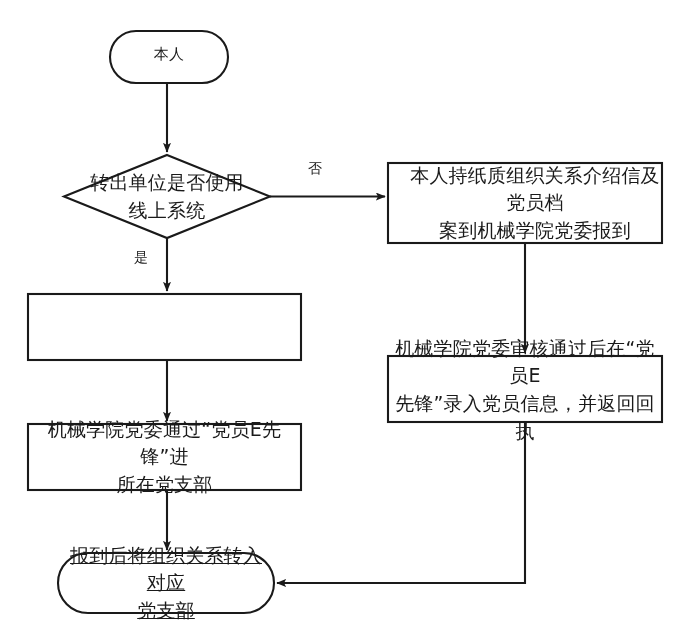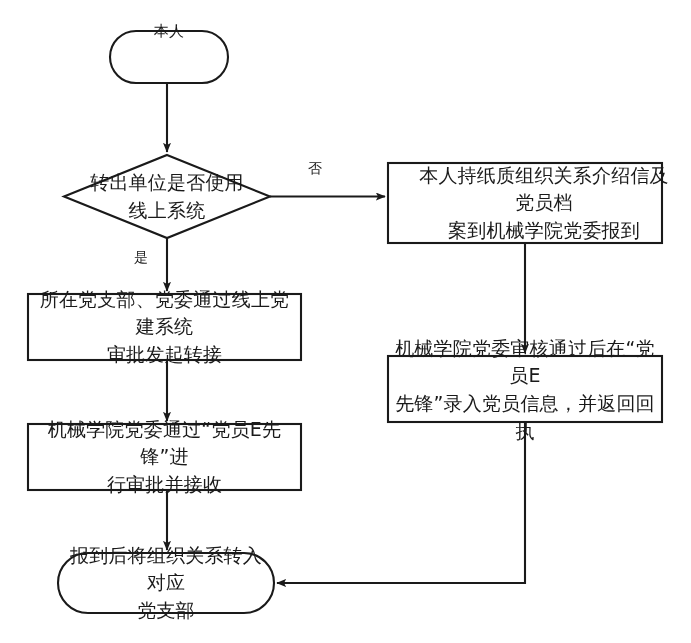--- a/index.html
+++ b/index.html
@@ -89,37 +89,35 @@
       <line x1="167" y1="360" x2="167" y2="421" marker-end="url(#arrow)"></line>
 
       <line x1="167" y1="490" x2="167" y2="550" marker-end="url(#arrow)"></line>
 
       <line x1="525" y1="243" x2="525" y2="353" marker-end="url(#arrow)"></line>
 
       <path d="M525,422 L525,583 L277,583" marker-end="url(#arrow)"></path>
     </g>
   </svg>
 
-  <div class="node-label terminator-label" style="left:110px; top:14px; width:118px; height:36px;">本人</div>
+  <div class="node-label terminator-label" style="left:110px; top:38px; width:118px; height:36px;font-family:Liberation Mono, monospace;">本人</div>
 
   <div class="node-label" style="left:74px; top:160px; width:186px; height:73px;">转出单位是否使用
 线上系统</div>
 
-  <div class="node-label" style="left:34px; top:294px; width:261px; height:66px;">所在党支部、党委通过线上党建系统
-审批发起转接</div>
 
   <div class="node-label" style="left:34px; top:424px; width:261px; height:66px;">机械学院党委通过“党员E先锋”进
-行审批并接收</div>
+所在党支部</div>
 
-  <div class="node-label" style="left:413px; top:163px; width:262px; height:80px;">本人持纸质组织关系介绍信及党员档
+  <div class="node-label" style="left:404px; top:163px; width:262px; height:80px;">本人持纸质组织关系介绍信及党员档
 案到机械学院党委报到</div>
 
   <div class="node-label" style="left:394px; top:356px; width:262px; height:68px;">机械学院党委审核通过后在“党员E
 先锋”录入党员信息，并返回回执</div>
 
-  <div class="node-label" style="left:64px; top:553px; width:204px; height:60px;">报到后将组织关系转入对应
+  <div class="node-label" style="left:64px; top:553px; width:204px; height:60px;text-decoration:underline;">报到后将组织关系转入对应
 党支部</div>
 
   <div class="edge-label" style="left:300px; top:161px; width:30px;">否</div>
 
   <div class="edge-label" style="left:126px; top:250px; width:30px;">是</div>
 
 </div>
 
 </body></html>

